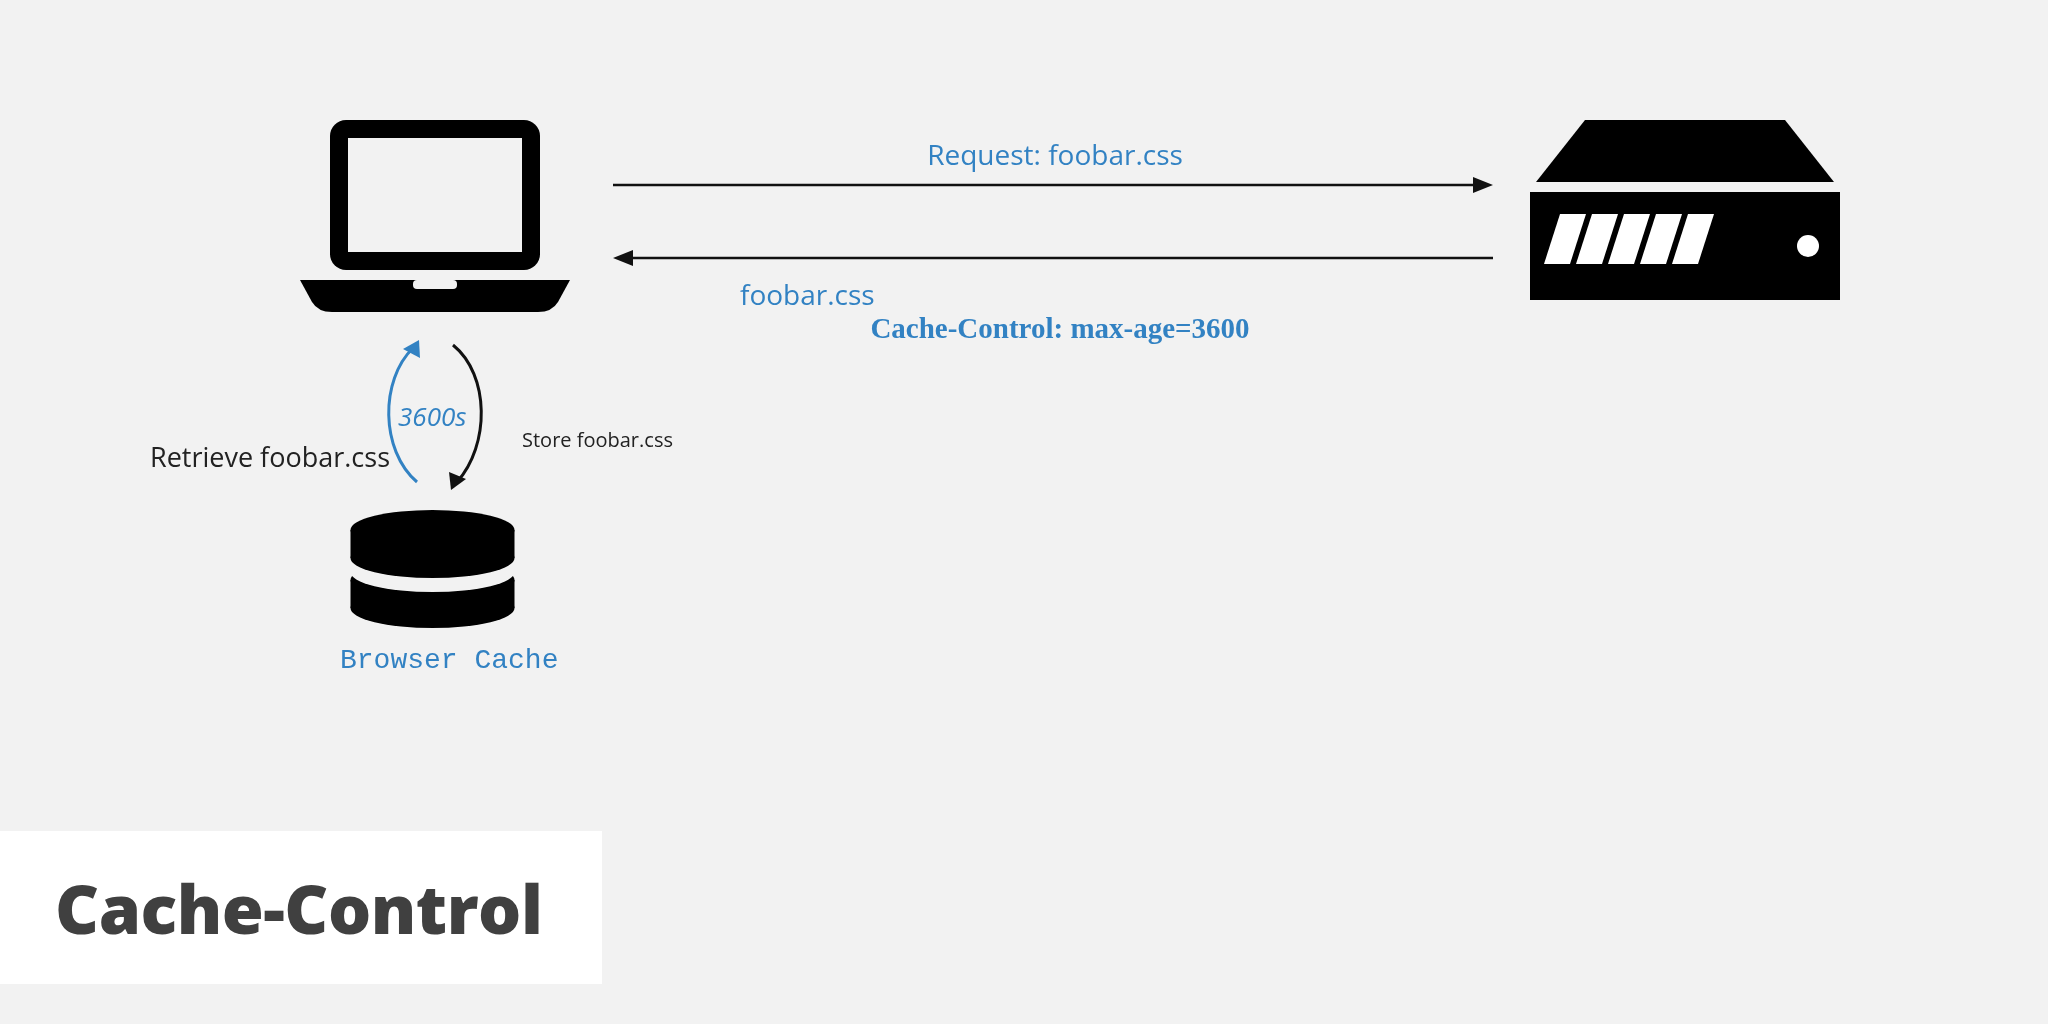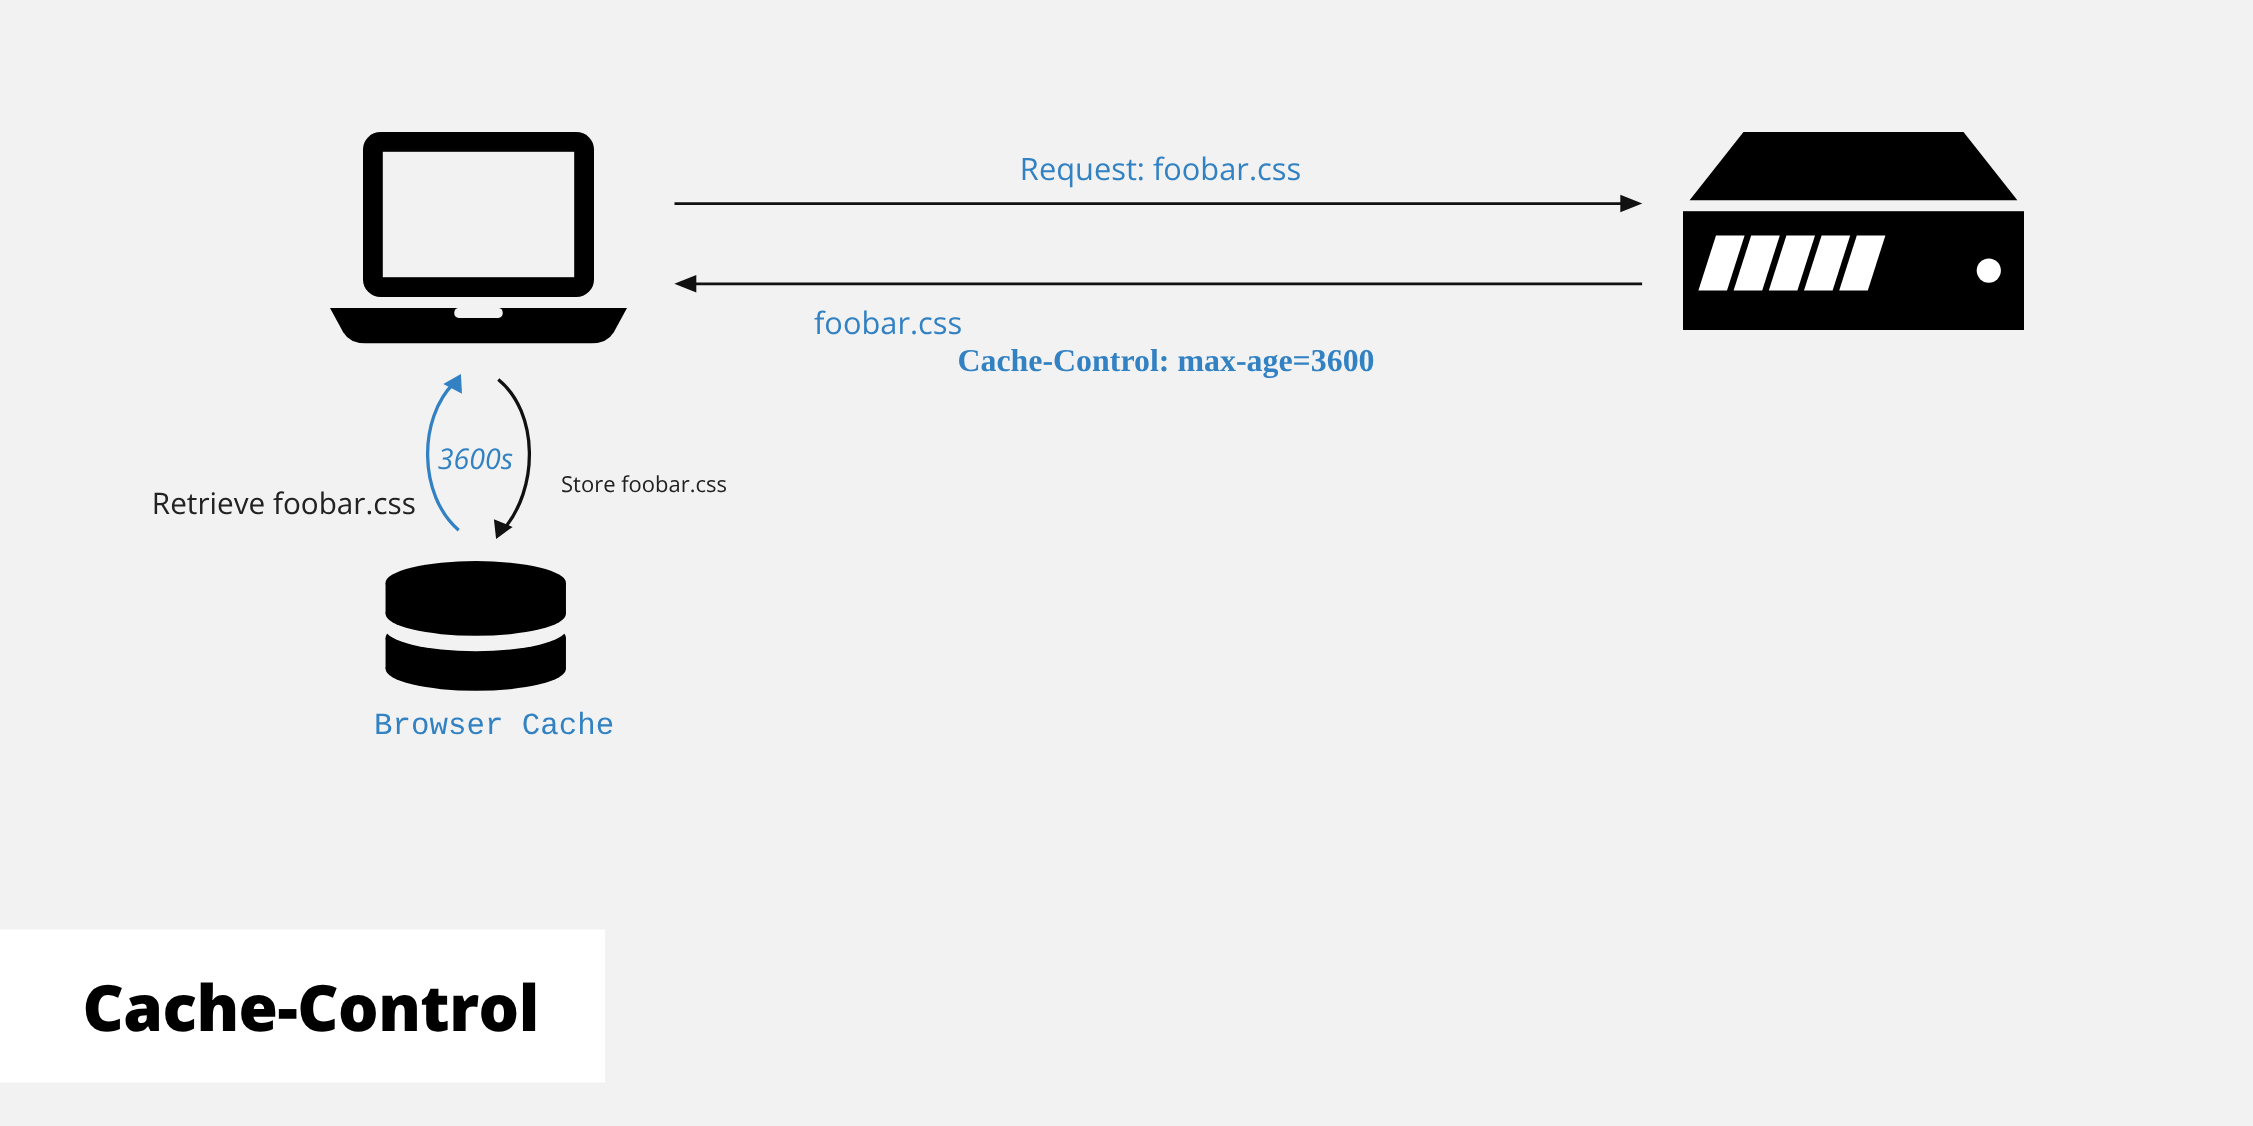--- a/index.html
+++ b/index.html
@@ -14,35 +14,34 @@
   .canvas {
     position: relative;
     width: 1800px;
     height: 1024px;
   }
   .label {
     position: absolute;
     white-space: nowrap;
   }
   .blue { color: #3282c3; }
-  .black { color: #222; }
+  .black { color: #222; margin-left: 12px; }
   .bold { font-weight: 700; }
   .title-box {
     position: absolute;
     left: 0;
     bottom: 40px;
     background: #ffffff;
     padding: 30px 60px 30px 55px;
   }
   .title-box .title {
-    font-size: 58px;
+    font-size: 68px;
     font-weight: 800;
-    color: #000000;
+    color: #404040;
     letter-spacing: -0.5px;
-    margin-left: 20px;
   }
   svg { display: block; }
 </style>
 </head>
 <body>
 
 <div class="canvas">
 
   <svg style="position:absolute; left:300px; top:120px;" width="270" height="200" viewBox="0 0 270 200">
     <rect x="30" y="0" width="210" height="150" rx="16" ry="16" fill="#000"></rect>

